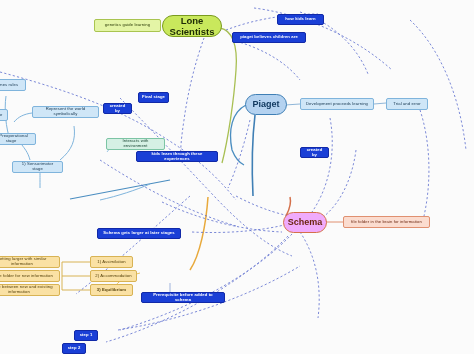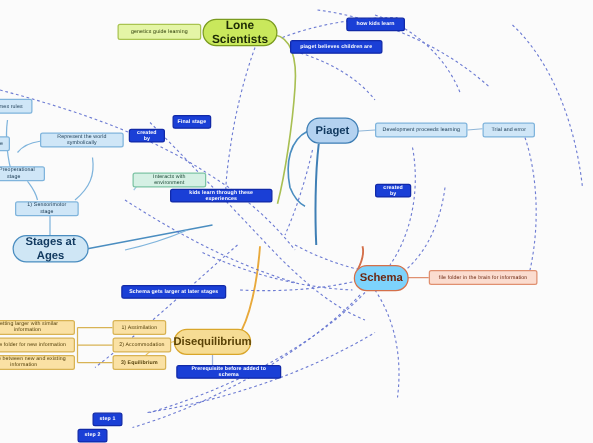--- a/index.html
+++ b/index.html
@@ -35,21 +35,21 @@
   }
   .topic.green{
     background:#c9e85c;border:1.3px solid #7a9b1f;border-radius:11px;
     color:#1d2b05;font-size:9.5px;
   }
   .topic.blue{
     background:#b4d2f0;border:1.3px solid #3f7fb5;border-radius:11px;
     color:#123a60;font-size:9px;
   }
   .topic.salmon{
-    background:#7dd3fc;border:1.3px solid #d4704a;border-radius:11px;
+    background:#f0abfc;border:1.3px solid #d4704a;border-radius:11px;
     color:#6b2610;font-size:9px;
   }
   .topic.yellow{
     background:#f6dc94;border:1.3px solid #d9a62b;border-radius:11px;
     color:#5a4206;font-size:9px;
   }
   .topic.paleblue{
     background:#cfe6f5;border:1.3px solid #4a8dc0;border-radius:11px;
     color:#123a60;font-size:9px;
   }
@@ -133,27 +133,21 @@
 
   <div class="node topic green" style="left:162px;top:15px;width:60px;height:22px;">
     <span>Lone Scientists</span>
   </div>
 
 
   <div class="node topic salmon" style="left:283px;top:212px;width:44px;height:21px;">
     <span>Schema</span>
   </div>
 
-  <div class="node topic yellow" style="left:139px;top:263px;width:62px;height:21px;">
-    <span>Disequilibrium</span>
-  </div>
-
-  <div class="node topic paleblue" style="left:10px;top:188px;width:61px;height:22px;">
-    <span>Stages at Ages</span>
-  </div>
+
 
   <div class="node chip lightgreen" style="left:94px;top:19px;width:67px;height:13px;">
     <span>genetics guide learning</span>
   </div>
 
   <div class="node chip solidblue" style="left:277px;top:14px;width:47px;height:11px;">
     <span>how kids learn</span>
   </div>
 
   <div class="node chip solidblue" style="left:232px;top:32px;width:74px;height:11px;">

